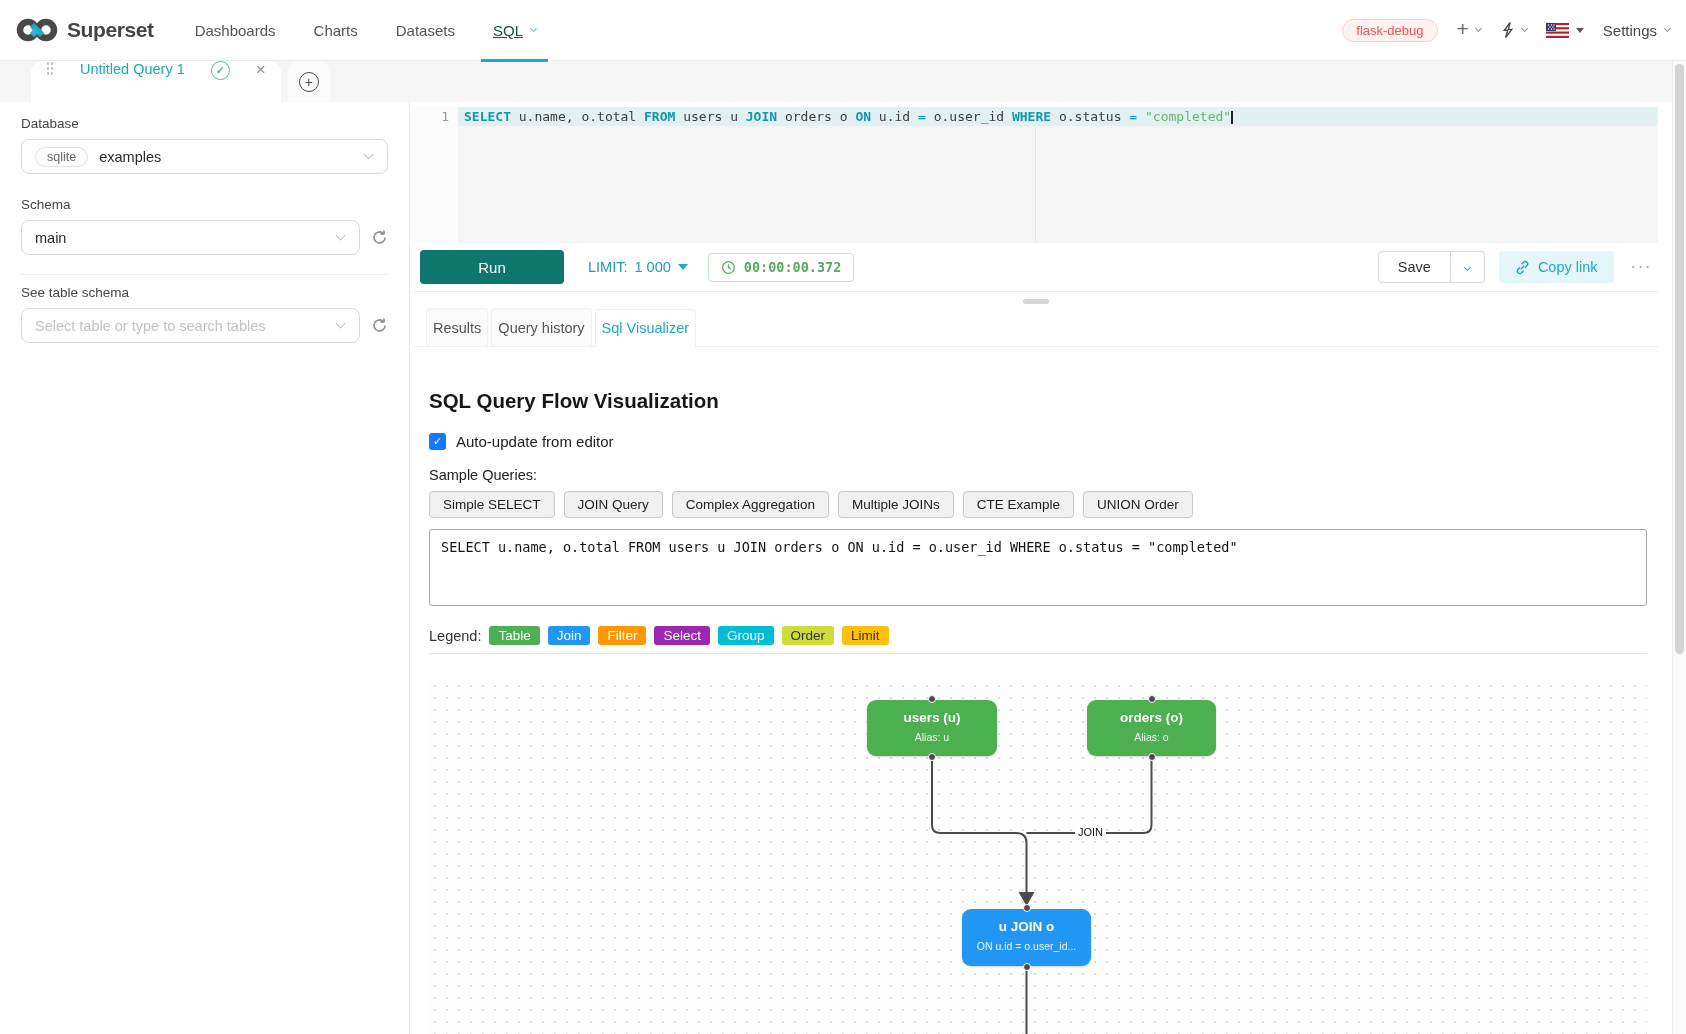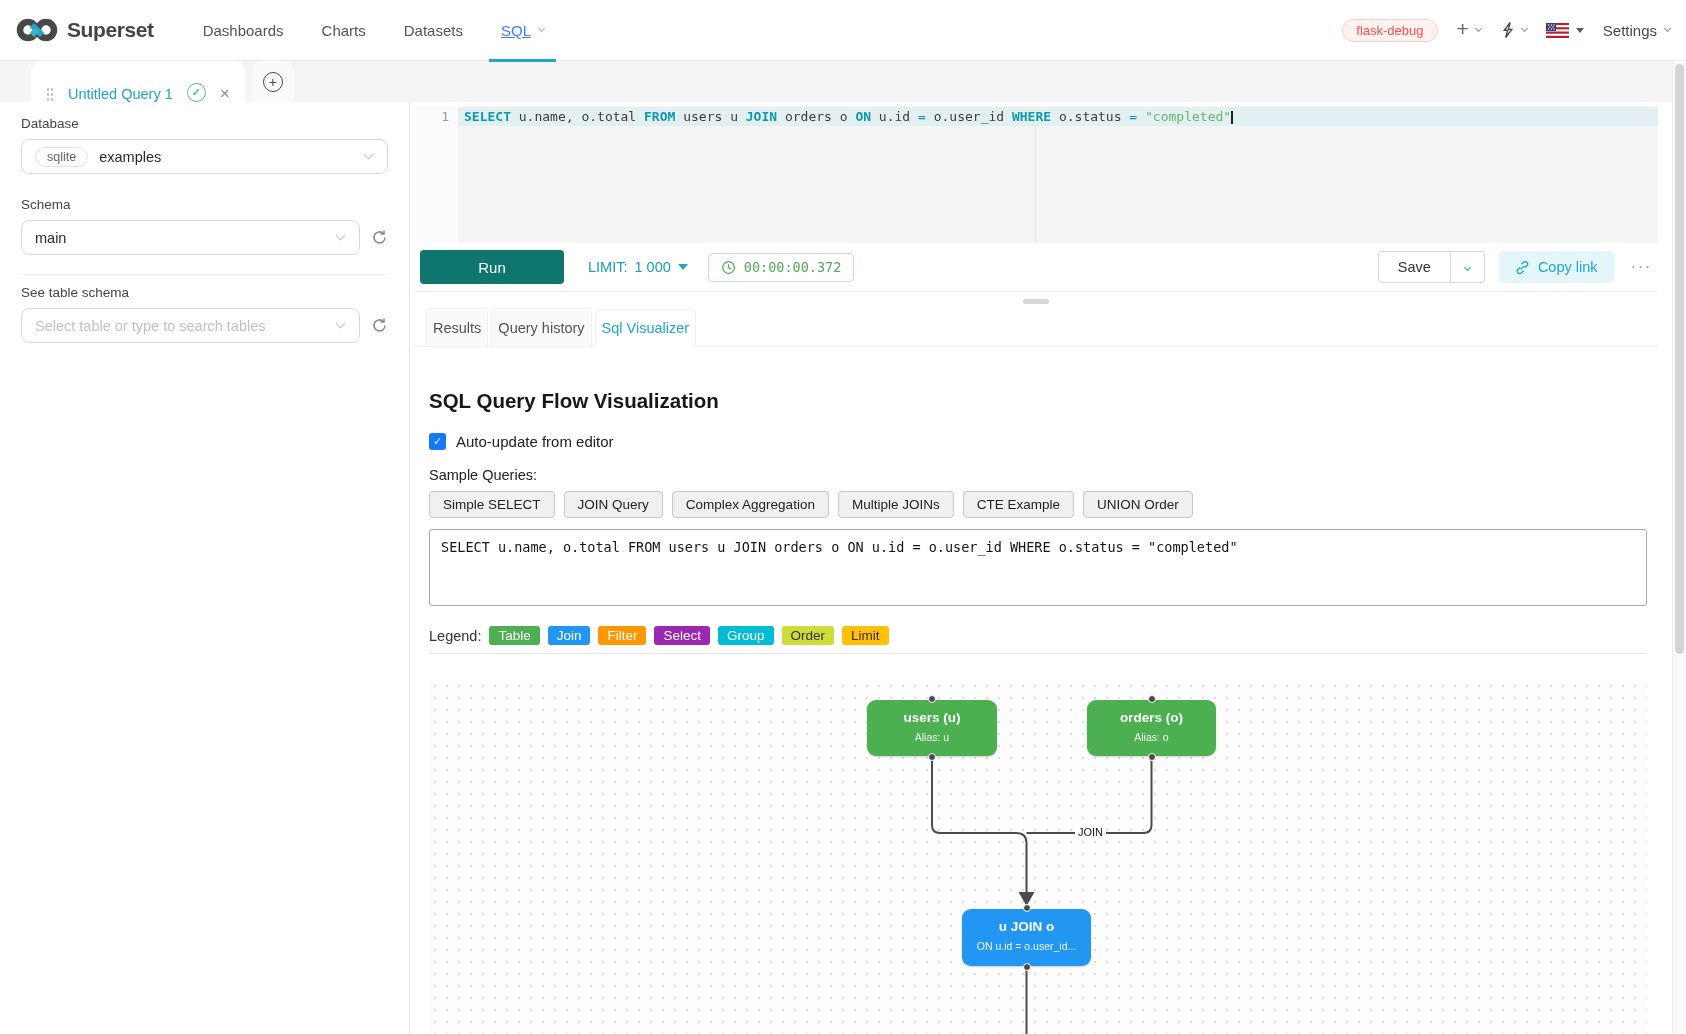--- a/index.html
+++ b/index.html
@@ -3,41 +3,41 @@
 <meta charset="utf-8">
 <style>
   * { box-sizing: border-box; }
   html,body { margin:0; padding:0; }
   body {
     width:1686px; height:1034px; position:relative; overflow:hidden;
     font-family:"Liberation Sans", sans-serif; background:#fff; color:#333;
   }
   
   .navbar { position:absolute; top:0; left:0; right:0; height:61px; background:#fff;
-    border-bottom:1px solid #ededed; display:flex; padding:0 16px; z-index:9;gap:8px; }
+    border-bottom:1px solid #ededed; display:flex; padding:0 16px; z-index:9; }
   .brand { display:flex; align-items:center; gap:9px; margin-right:22px; }
   .brand-name { font-size:21px; font-weight:bold; color:#444; letter-spacing:-0.4px; }
   .nav-menu { display:flex; height:61px; }
   .nav-item { display:flex; align-items:center; padding:0 19px; font-size:15px; color:#545454; position:relative; cursor:pointer; }
-  .nav-item.active { color:#3b82f6;text-decoration:underline; }
+  .nav-item.active { color:#14532d;text-decoration:underline; }
   .nav-item.active::after { content:""; position:absolute; left:7px; right:7px; bottom:-1px; height:3px; background:#20a7c9; }
   .nav-right { margin-left:auto; display:flex; align-items:center; gap:19px; }
   .env-badge { border:1px solid #ffccc7; background:#fff2f0; color:#ff4d4f; font-size:13px; padding:3px 13px; border-radius:13px; }
   .chev { width:7px; height:7px; border-right:1.6px solid #909090; border-bottom:1.6px solid #909090;
     transform:rotate(45deg); display:inline-block; margin-top:-4px; }
   .chev.sm { width:5px; height:5px; }
   .chev.teal { border-color:#6fc3d8; }
   .nav-icon { display:flex; align-items:center; gap:7px; color:#595959; cursor:pointer; }
   .plus-glyph { font-size:21px; color:#666; line-height:1; margin-top:-3px; }
   .settings { display:flex; align-items:center; gap:8px; font-size:15px; color:#484848; cursor:pointer; }
   .caret-solid-sm { width:0;height:0;border-left:4px solid transparent;border-right:4px solid transparent;border-top:5px solid #595959; }
   
   .tabstrip { position:absolute; top:61px; left:0; right:0; height:41px; background:#f5f5f5;
     display:flex; align-items:flex-end; padding-left:31px; }
-  .qtab { height:41px; background:#fff; border-radius:10px 10px 0 0; display:flex; align-items:flex-end; padding:0 15px; gap:14px; cursor:pointer; }
+  .qtab { height:41px; background:#fff; border-radius:10px 10px 0 0; display:flex; align-items:flex-start; padding:0 15px; gap:26px; cursor:pointer; }
   .drag-dots { width:8px; height:15px;
     background-image:radial-gradient(circle,#c3c3c3 1.1px,transparent 1.3px); background-size:4px 5px; }
   .qtab-label { color:#1ca5c6; font-size:14.5px; }
   .check-icon { width:19px; height:19px; border-radius:50%; border:1.5px solid #5dc083; color:#5dc083;
     display:flex; align-items:center; justify-content:center; font-size:11px; font-weight:bold; }
   .close-x { color:#8c8c8c; font-size:17px; line-height:1; }
   .addtab { height:41px; margin-left:7px; background:#fafafa; border-radius:10px 10px 0 0; display:flex; align-items:center; padding:0 11px; cursor:pointer; }
   .plus-circle { width:20px; height:20px; border-radius:50%; border:1.6px solid #4a4a4a; color:#4a4a4a;
     display:flex; align-items:center; justify-content:center; font-size:14px; line-height:1; }
   
@@ -68,21 +68,21 @@
   .tk.str { color:#67b575; }
   .cursor { display:inline-block; width:2px; height:13px; background:#222; vertical-align:text-bottom; }
   
   .toolbar { position:absolute; left:4px; right:8px; top:141px; height:49px; border-bottom:1px solid #ededed;
     display:flex; align-items:center; padding:0 6px; background:#fff; }
   .run-btn { width:144px; height:34px; background:#0f766e; color:#fff; border:none; border-radius:4px;
     font-size:15px; font-family:inherit; cursor:pointer; }
   .limit { margin-left:24px; color:#1b9cbe; font-size:14.5px; display:flex; align-items:center; gap:7px; cursor:pointer; }
   .caret-teal { width:0; height:0; border-left:5px solid transparent; border-right:5px solid transparent; border-top:6px solid #20a7c9; }
   .timer { margin-left:20px; height:29px; border:1px solid #bfe5c1; color:#58a85e; border-radius:4px;
-    display:flex; align-items:center; gap:8px; padding:0 12px; font-family:"DejaVu Sans Mono", monospace; font-size:13.5px; }
+    display:flex; align-items:center; gap:8px; padding:0 12px; font-family:"DejaVu Sans Mono", monospace; font-size:13.5px;font-weight:bold; }
   .spacer { flex:1; }
   .save-group { display:flex; }
   .save-main { height:32px; padding:0 19px; background:#fff; border:1px solid #d9d9d9; border-radius:4px 0 0 4px;
     font-size:14.5px; color:#333; font-family:inherit; cursor:pointer; }
   .save-caret { width:34px; height:32px; border:1px solid #d9d9d9; border-left:none; border-radius:0 4px 4px 0;
     display:flex; align-items:center; justify-content:center; cursor:pointer; background:#fff; }
   .save-caret .chev { border-color:#20a7c9; margin:0 0 0 0; }
   .copy-btn { margin-left:14px; height:32px; background:#e5f6fb; border:none; border-radius:4px; color:#20a7c9;
     font-size:14.5px; display:flex; align-items:center; gap:8px; padding:0 16px; font-family:inherit; cursor:pointer; }
   .more-dots { margin-left:17px; color:#999; font-size:17px; letter-spacing:1.5px; cursor:pointer; }

